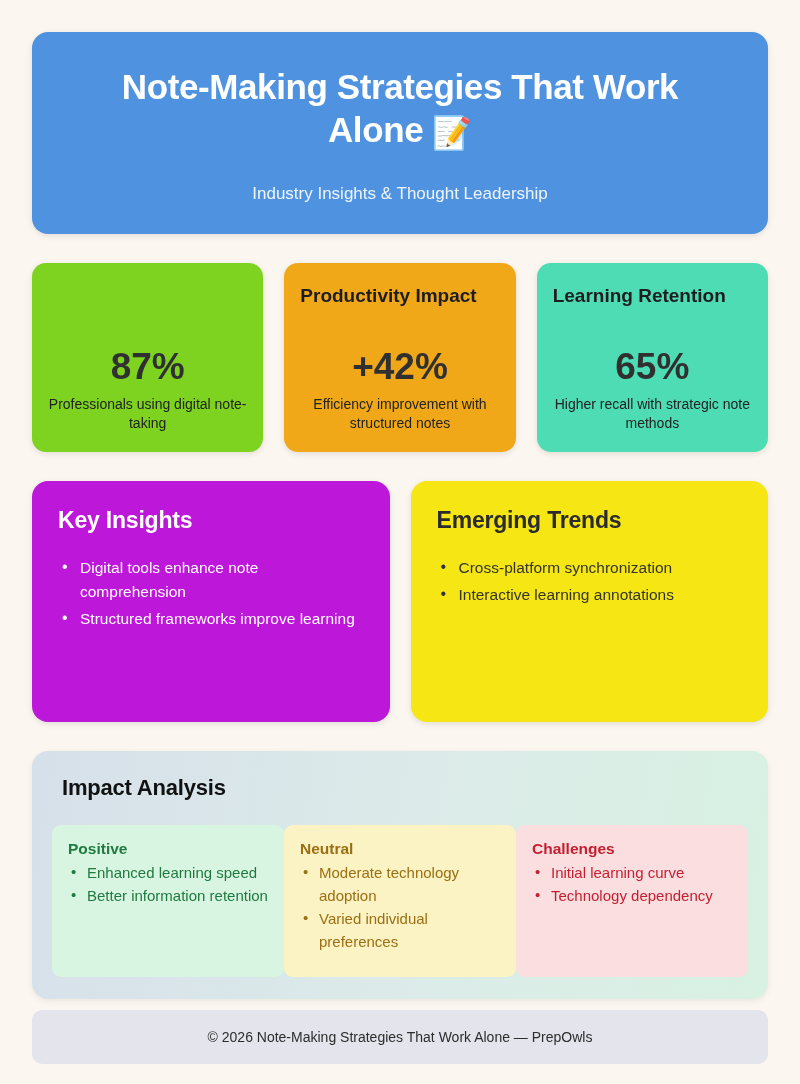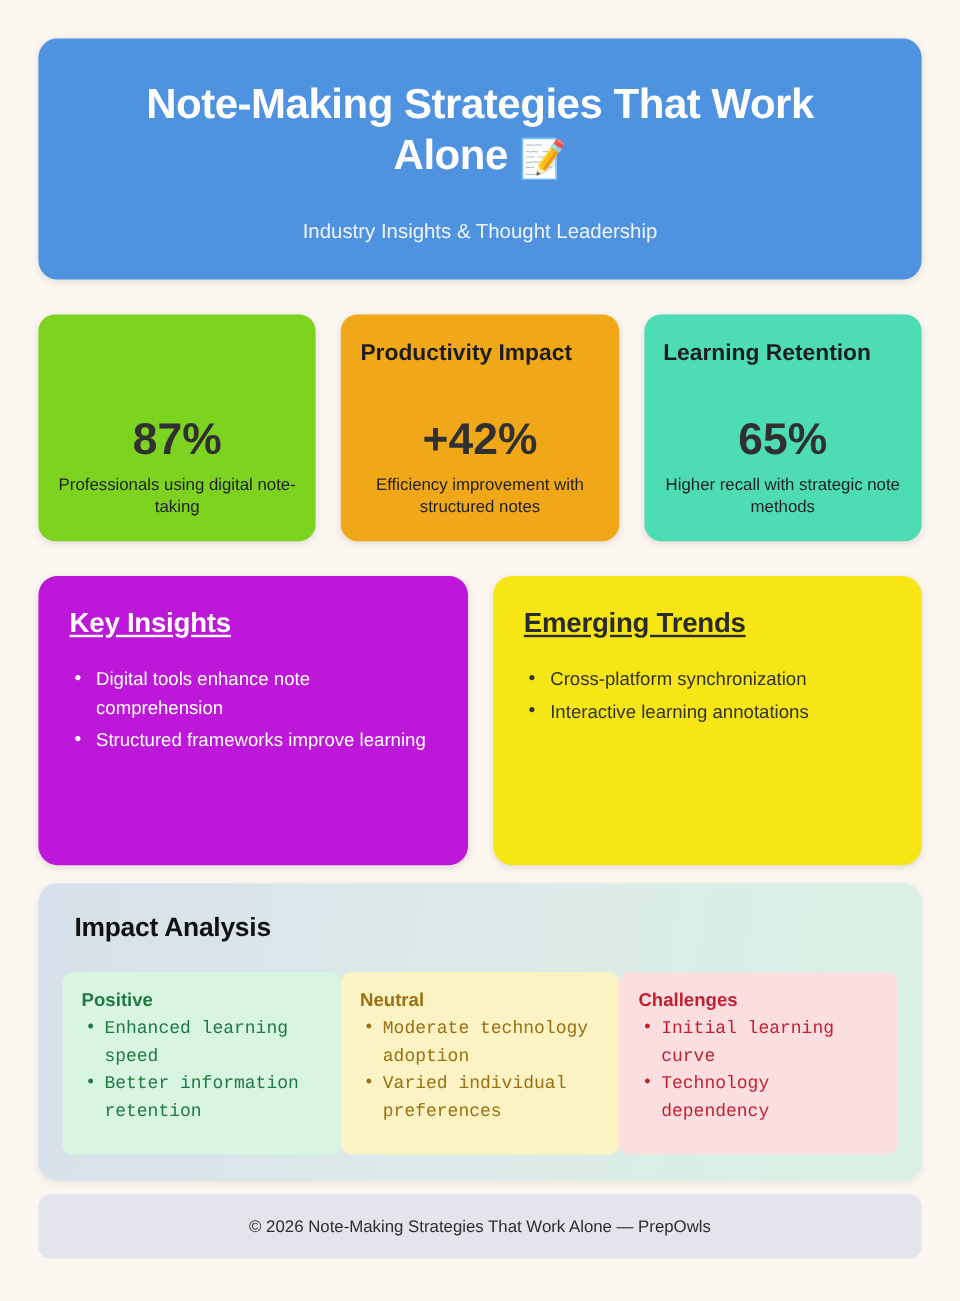--- a/index.html
+++ b/index.html
@@ -103,21 +103,20 @@
     border-radius: 16px;
     padding: 26px 26px 24px;
     min-height: 241px;
     box-shadow: 0 2px 6px rgba(0,0,0,0.10);
   }
   .panel-title {
     font-size: 23px;
     font-weight: bold;
     line-height: 1.2;
     letter-spacing: -0.2px;
-    text-decoration: underline;
   }
   .panel-list {
     list-style: none;
     margin-top: 22px;
   }
   .panel-list li {
     font-size: 15.5px;
     line-height: 1.53;
     margin-bottom: 3px;
     padding-left: 22px;
@@ -134,21 +133,21 @@
   .panel-insights { background: #bd17d9; }
   .panel-insights .panel-title,
   .panel-insights .panel-list li { color: #ffffff; }
 
   .panel-trends { background: #f5e614; }
   .panel-trends .panel-title { color: #2b2b2b; }
   .panel-trends .panel-list li { color: #333333; }
 
   
   .impact {
-    margin-top: 15px;
+    margin-top: 29px;
     border-radius: 16px;
     padding: 24px 20px 22px;
     background: linear-gradient(100deg, #d6e0ea 0%, #dcebe9 52%, #d8f1e2 100%);
     box-shadow: 0 2px 6px rgba(0,0,0,0.07);
   }
   .impact-title {
     font-size: 22px;
     font-weight: bold;
     color: #111111;
     letter-spacing: -0.2px;
@@ -164,21 +163,20 @@
     padding: 15px 14px 15px 16px;
     min-height: 152px;
   }
   .impact-card-title {
     font-size: 15.5px;
     font-weight: bold;
     margin-bottom: 3px;
   }
   .impact-list {
     list-style: none;
-    font-family: Liberation Mono, monospace;
   }
   .impact-list li {
     font-size: 15px;
     line-height: 1.55;
     padding-left: 19px;
     position: relative;
   }
   .impact-list li::before {
     content: "\2022";
     position: absolute;

